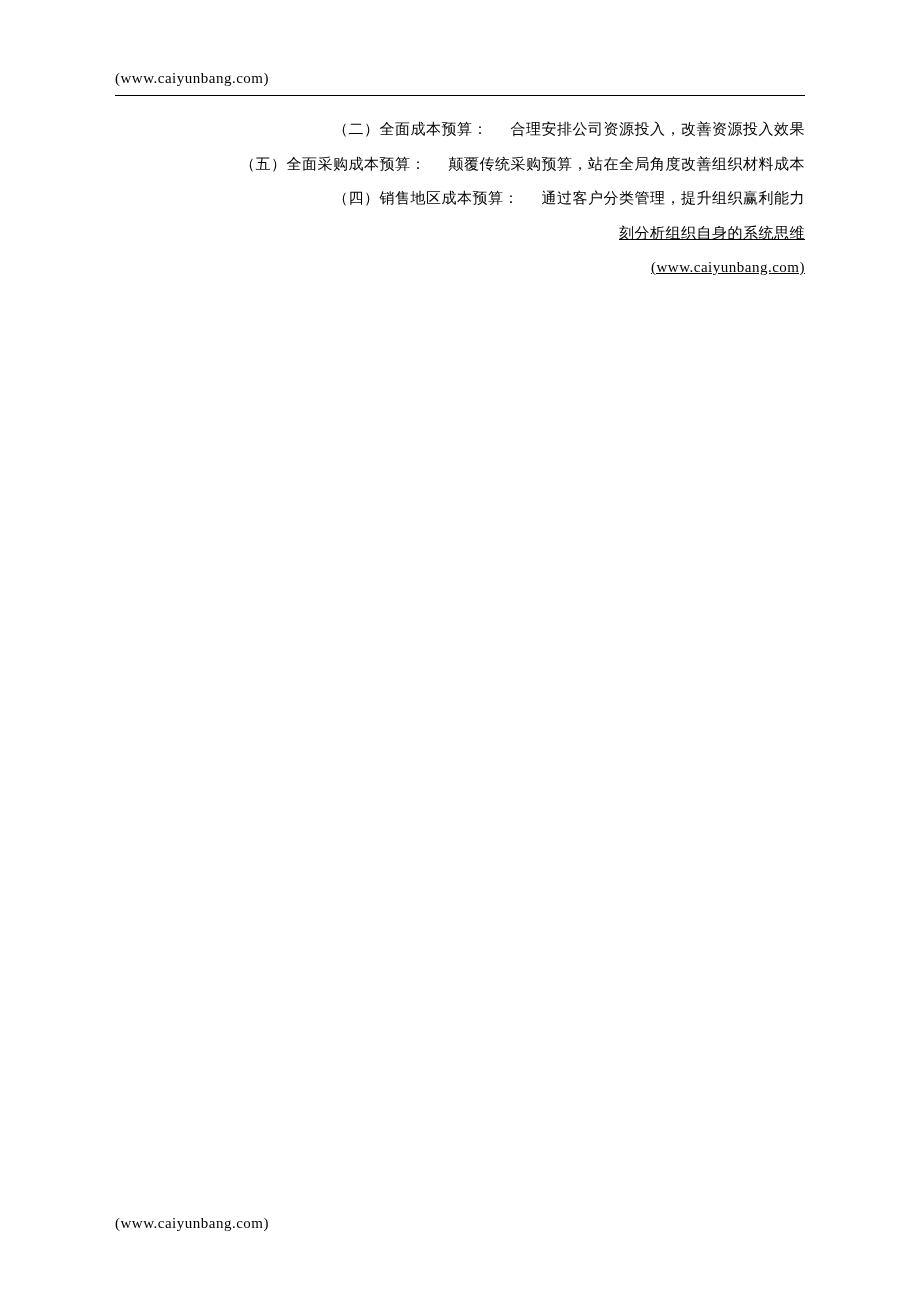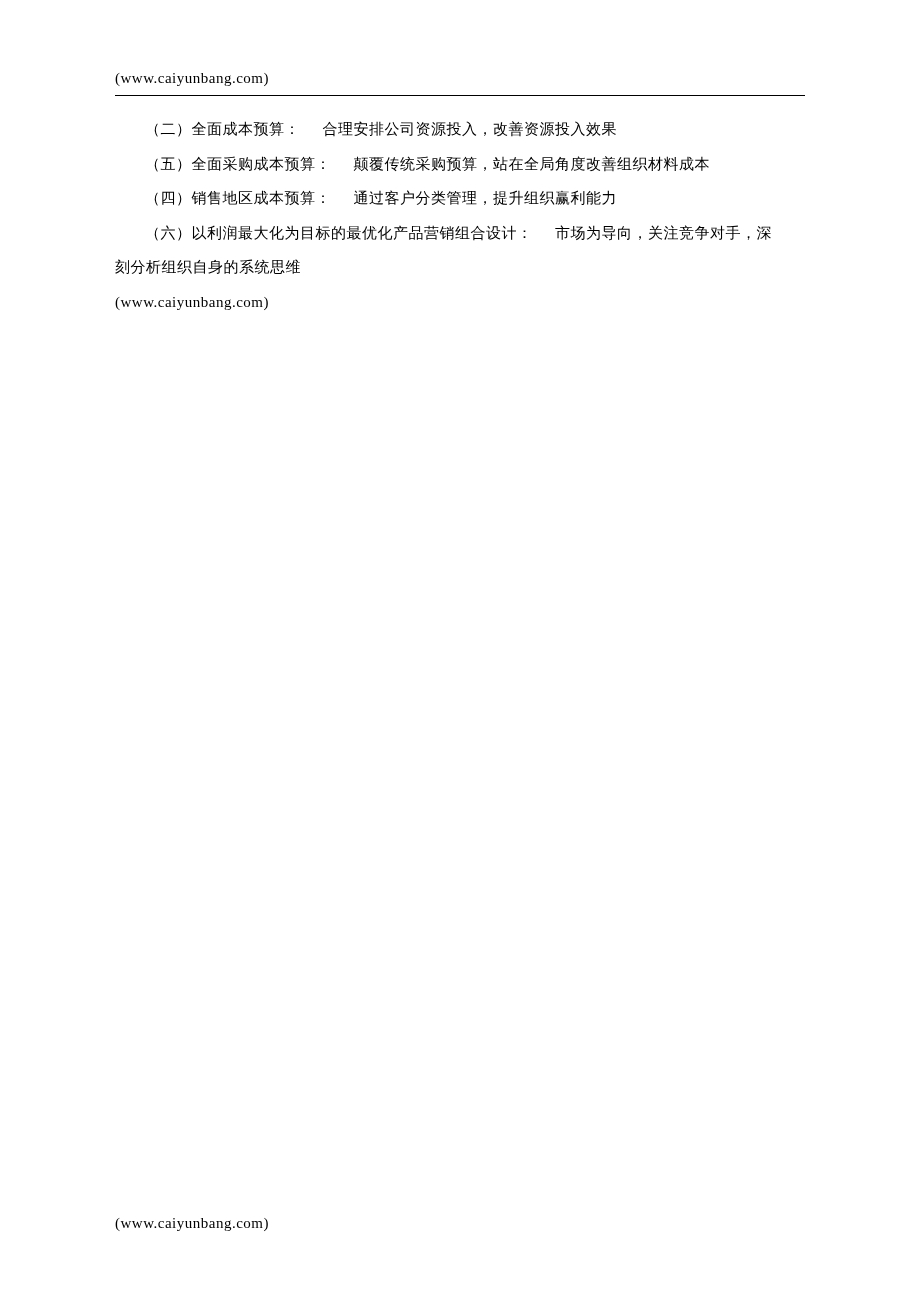--- a/index.html
+++ b/index.html
@@ -26,23 +26,25 @@
     }
     .divider {
       border: none;
       border-top: 1px solid #000000;
       margin-bottom: 16px;
     }
     .body-line {
       line-height: 2.3;
       text-indent: 2em;
       letter-spacing: 0.5px;
+      text-align: right;
     }
     .body-line.noindent {
       text-indent: 0;
+      text-decoration: underline;
     }
     .label-gap {
       display: inline-block;
       width: 1.5em;
     }
     .footer-url {
       position: absolute;
       left: 115px;
       bottom: 70px;
       font-size: 15px;
@@ -58,20 +60,17 @@
 
   <p class="body-line">
     <span>（二）全面成本预算：</span><span class="label-gap"></span><span>合理安排公司资源投入，改善资源投入效果</span>
   </p>
   <p class="body-line">
     <span>（五）全面采购成本预算：</span><span class="label-gap"></span><span>颠覆传统采购预算，站在全局角度改善组织材料成本</span>
   </p>
   <p class="body-line">
     <span>（四）销售地区成本预算：</span><span class="label-gap"></span><span>通过客户分类管理，提升组织赢利能力</span>
   </p>
-  <p class="body-line">
-    <span>（六）以利润最大化为目标的最优化产品营销组合设计：</span><span class="label-gap"></span><span>市场为导向，关注竞争对手，深</span>
-  </p>
   <p class="body-line noindent">刻分析组织自身的系统思维</p>
   <p class="body-line noindent">(www.caiyunbang.com)</p>
 </div>
 
 <div class="footer-url">(www.caiyunbang.com)</div>
 
 </body></html>

